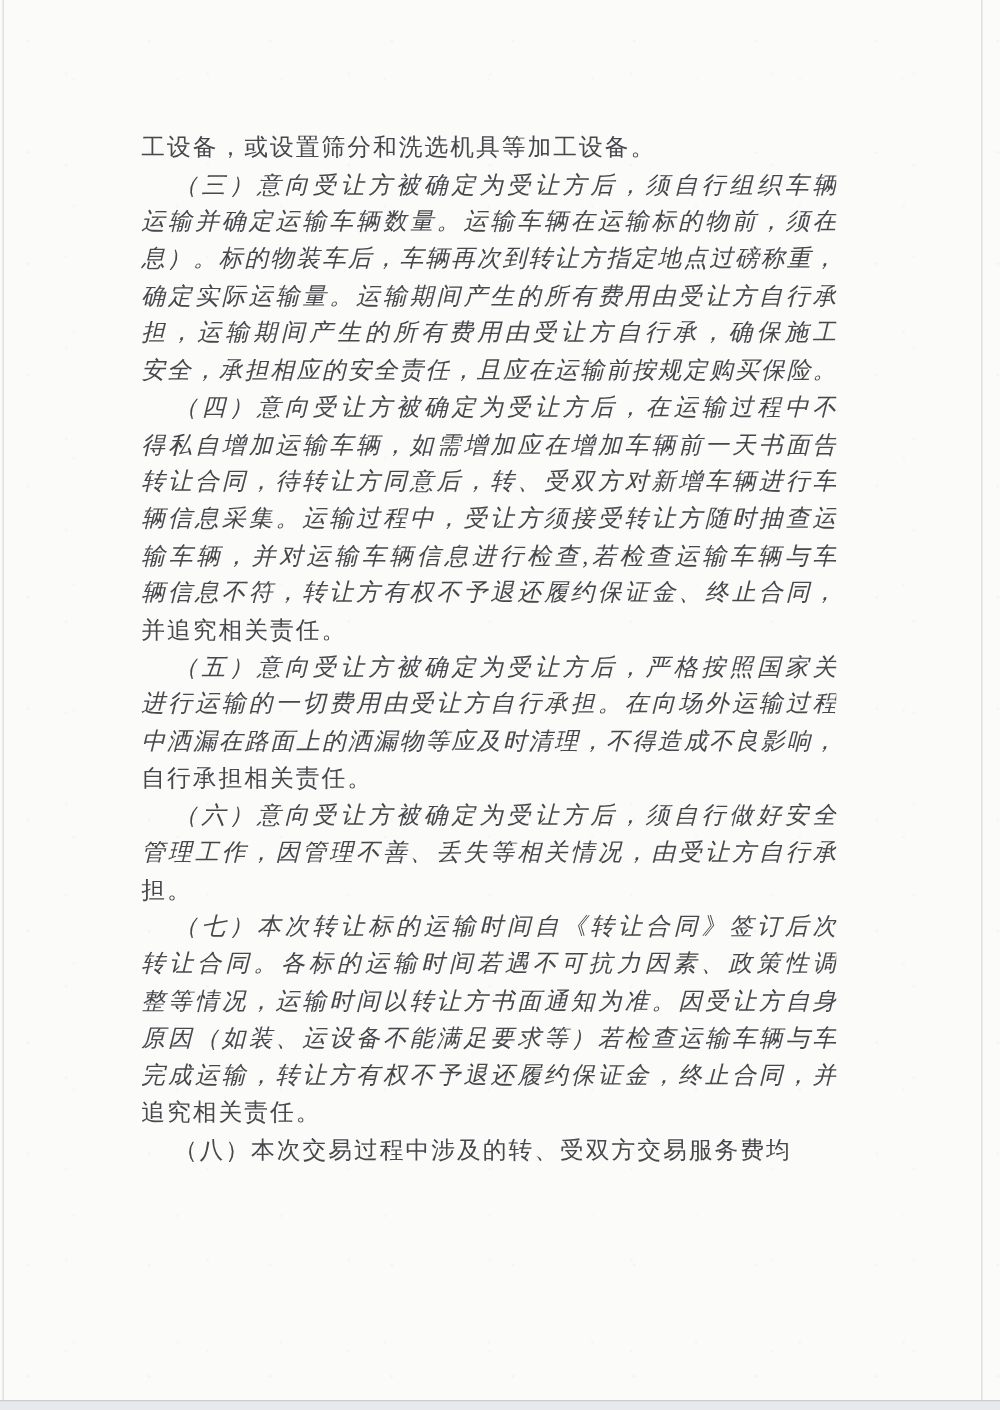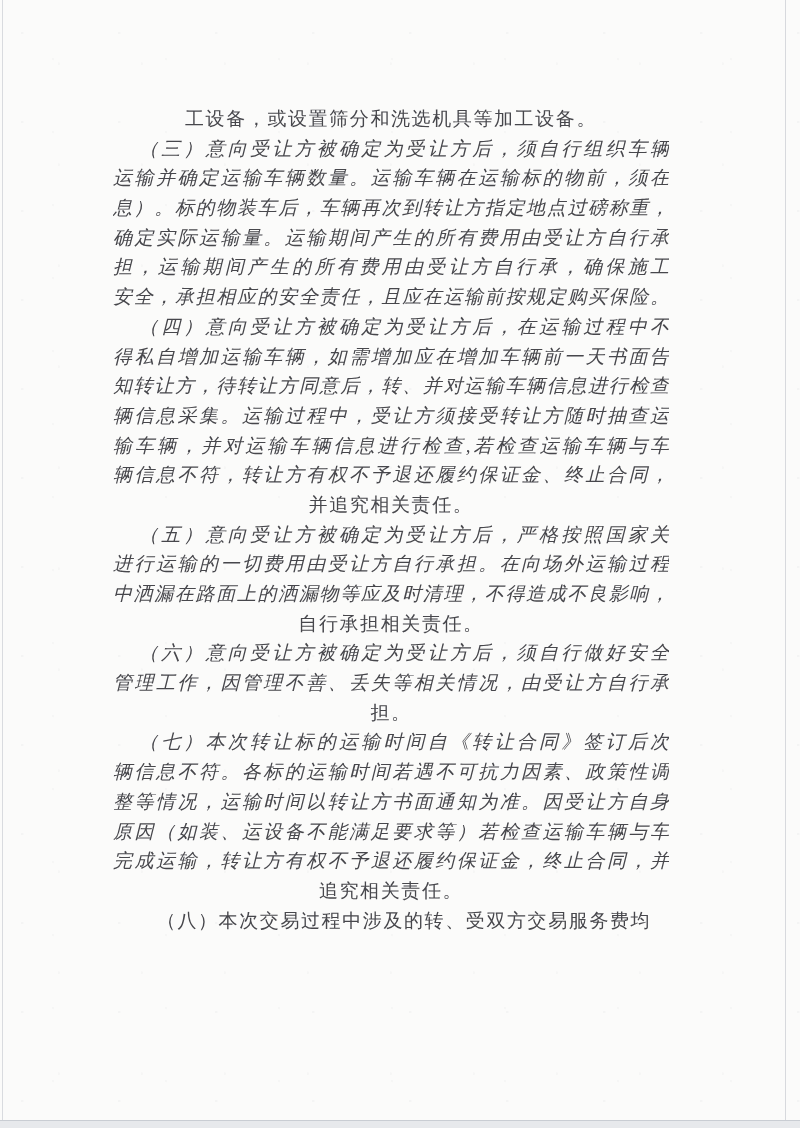--- a/index.html
+++ b/index.html
@@ -42,21 +42,21 @@
     width: 556px;
   }
   .line {
     height: 29.7px;
     line-height: 29.7px;
     font-size: 19px;
     color: #47474c;
     white-space: normal;
     overflow: hidden;
     letter-spacing: 1.6px;
-    text-align: center;
+    text-align: left;
   }
   .line.fill {
     letter-spacing: 0;
     text-align: justify;
     text-align-last: justify;
     text-justify: inter-character;
     font-style: italic;
   }
   .line.indent { text-indent: 26px; }
 </style>
@@ -69,34 +69,34 @@
   <div class="textblock" style="color: rgb(71, 71, 76);">
       <div class="line">工设备，或设置筛分和洗选机具等加工设备。</div>
       <div class="line indent fill">（三）意向受让方被确定为受让方后，须自行组织车辆</div>
       <div class="line fill">运输并确定运输车辆数量。运输车辆在运输标的物前，须在</div>
       <div class="line fill">息）。标的物装车后，车辆再次到转让方指定地点过磅称重，</div>
       <div class="line fill">确定实际运输量。运输期间产生的所有费用由受让方自行承</div>
       <div class="line fill">担，运输期间产生的所有费用由受让方自行承，确保施工</div>
       <div class="line fill">安全，承担相应的安全责任，且应在运输前按规定购买保险。</div>
       <div class="line indent fill">（四）意向受让方被确定为受让方后，在运输过程中不</div>
       <div class="line fill">得私自增加运输车辆，如需增加应在增加车辆前一天书面告</div>
-      <div class="line fill">知转让方，待转让方同意后，转、并对运输车辆信息进行检查</div>
+      <div class="line fill">转让合同，待转让方同意后，转、受双方对新增车辆进行车</div>
       <div class="line fill">辆信息采集。运输过程中，受让方须接受转让方随时抽查运</div>
       <div class="line fill">输车辆，并对运输车辆信息进行检查,若检查运输车辆与车</div>
       <div class="line fill">辆信息不符，转让方有权不予退还履约保证金、终止合同，</div>
       <div class="line">并追究相关责任。</div>
       <div class="line indent fill">（五）意向受让方被确定为受让方后，严格按照国家关</div>
       <div class="line fill">进行运输的一切费用由受让方自行承担。在向场外运输过程</div>
       <div class="line fill">中洒漏在路面上的洒漏物等应及时清理，不得造成不良影响，</div>
       <div class="line">自行承担相关责任。</div>
       <div class="line indent fill">（六）意向受让方被确定为受让方后，须自行做好安全</div>
       <div class="line fill">管理工作，因管理不善、丢失等相关情况，由受让方自行承</div>
       <div class="line">担。</div>
       <div class="line indent fill">（七）本次转让标的运输时间自《转让合同》签订后次</div>
-      <div class="line fill">辆信息不符。各标的运输时间若遇不可抗力因素、政策性调</div>
+      <div class="line fill">转让合同。各标的运输时间若遇不可抗力因素、政策性调</div>
       <div class="line fill">整等情况，运输时间以转让方书面通知为准。因受让方自身</div>
       <div class="line fill">原因（如装、运设备不能满足要求等）若检查运输车辆与车</div>
       <div class="line fill">完成运输，转让方有权不予退还履约保证金，终止合同，并</div>
       <div class="line">追究相关责任。</div>
       <div class="line indent">（八）本次交易过程中涉及的转、受双方交易服务费均</div>
     </div>
   <div class="scanner-bed-bottom"></div>
 </div>
 
 </body></html>

